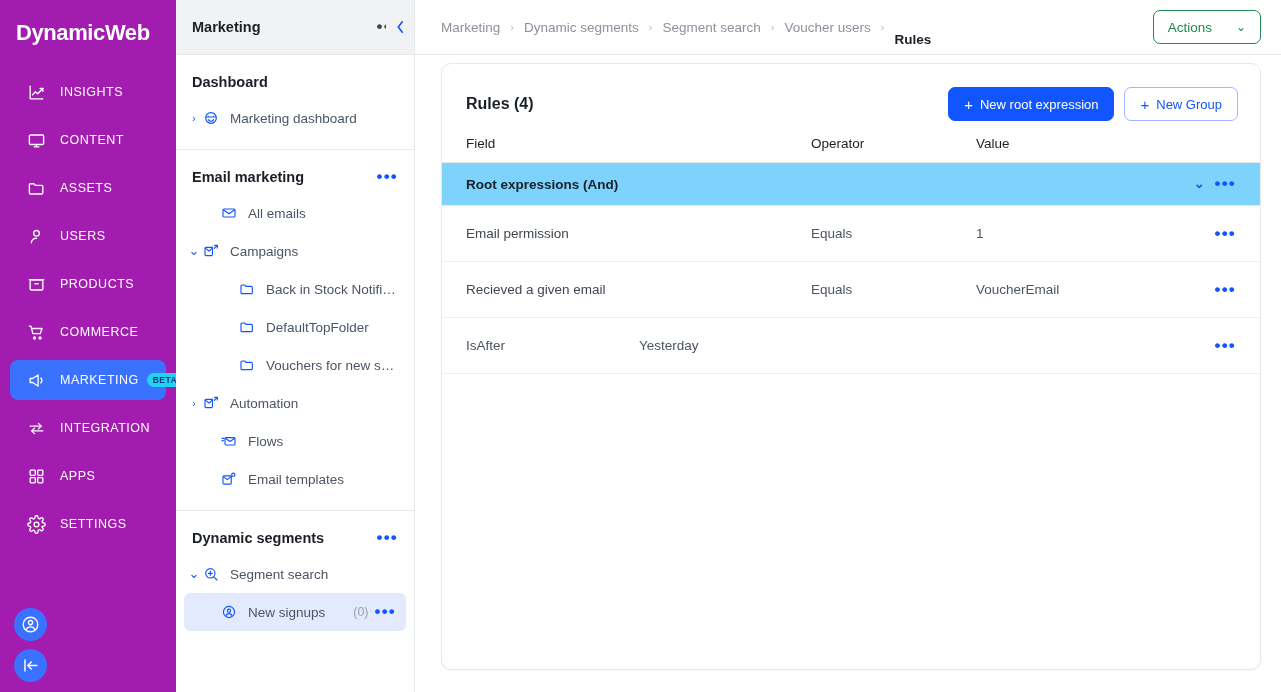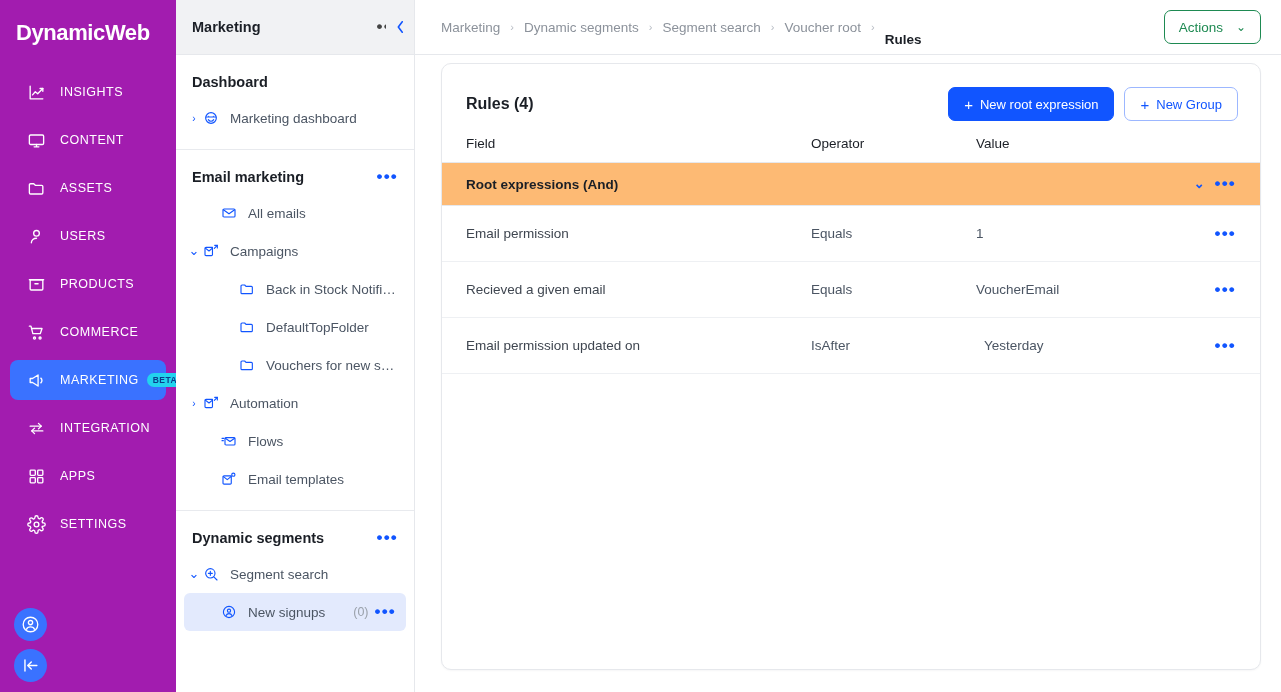--- a/index.html
+++ b/index.html
@@ -169,21 +169,21 @@
   .crumbsep { color: #b6bbc3; font-size: 11px; margin: 0 10px; user-select: none; }
   .actionsbtn {
     border: 1px solid #1e8a52;
     color: #1e8a52;
     background: #fff;
     border-radius: 7px;
     height: 34px;
     padding: 0 14px;
     font-size: 13.5px;
     font-family: "Liberation Sans", sans-serif;
-    display: flex; align-items: center; gap: 13px;
+    display: flex; align-items: center; gap: 24px;
     cursor: pointer;
   }
 
   .contentwrap { flex: 1; padding: 8px 20px 22px 26px; min-height: 0; }
   .card {
     height: 100%;
     border: 1px solid #e6e8ec;
     border-radius: 10px;
     background: #fff;
     display: flex; flex-direction: column;
@@ -218,21 +218,21 @@
   }
   .col-field { flex: 0 0 345px; }
   .col-op { flex: 0 0 165px; }
   .col-val { flex: 1; }
   .col-act { flex: 0 0 44px; display: flex; justify-content: flex-end; align-items: center; gap: 10px; }
 
   .grouprow {
     display: flex; align-items: center;
     height: 44px;
     padding: 0 24px;
-    background: #fdba74;
+    background: #7dd3fc;
     border-top: 1px solid #e6e8ec;
     border-bottom: 1px solid #e6e8ec;
     font-size: 13.5px;
     font-weight: 700;
     color: #1b1f26;
   }
   .rulerow {
     display: flex; align-items: center;
     height: 56px;
     padding: 0 24px;
@@ -524,21 +524,21 @@
   <div class="main">
 
     <div class="topbar">
       <div class="crumbs" id="crumbs">
           <span class="crumb">Marketing</span>
           <span class="crumbsep">›</span>
           <span class="crumb">Dynamic segments</span>
           <span class="crumbsep">›</span>
           <span class="crumb">Segment search</span>
           <span class="crumbsep">›</span>
-          <span class="crumb">Voucher root</span>
+          <span class="crumb">Voucher users</span>
           <span class="crumbsep">›</span>
           <span class="crumb current">Rules</span>
         </div>
       <button class="actionsbtn">
         <span>Actions</span>
         <span style="font-size:12px;line-height:8px;">⌄</span>
       </button>
     </div>
 
     <div class="contentwrap">
@@ -582,21 +582,20 @@
             </div>
             <div class="rulerow">
               <div class="col-field">Recieved a given email</div>
               <div class="col-op">Equals</div>
               <div class="col-val">VoucherEmail</div>
               <div class="col-act">
                 <span class="dots">•••</span>
               </div>
             </div>
             <div class="rulerow">
-              <div class="col-field">Email permission updated on</div>
               <div class="col-op">IsAfter</div>
               <div class="col-val" style="padding-left: 8px;">Yesterday</div>
               <div class="col-act">
                 <span class="dots">•••</span>
               </div>
             </div>
           </div>
 
       </div>
     </div>

